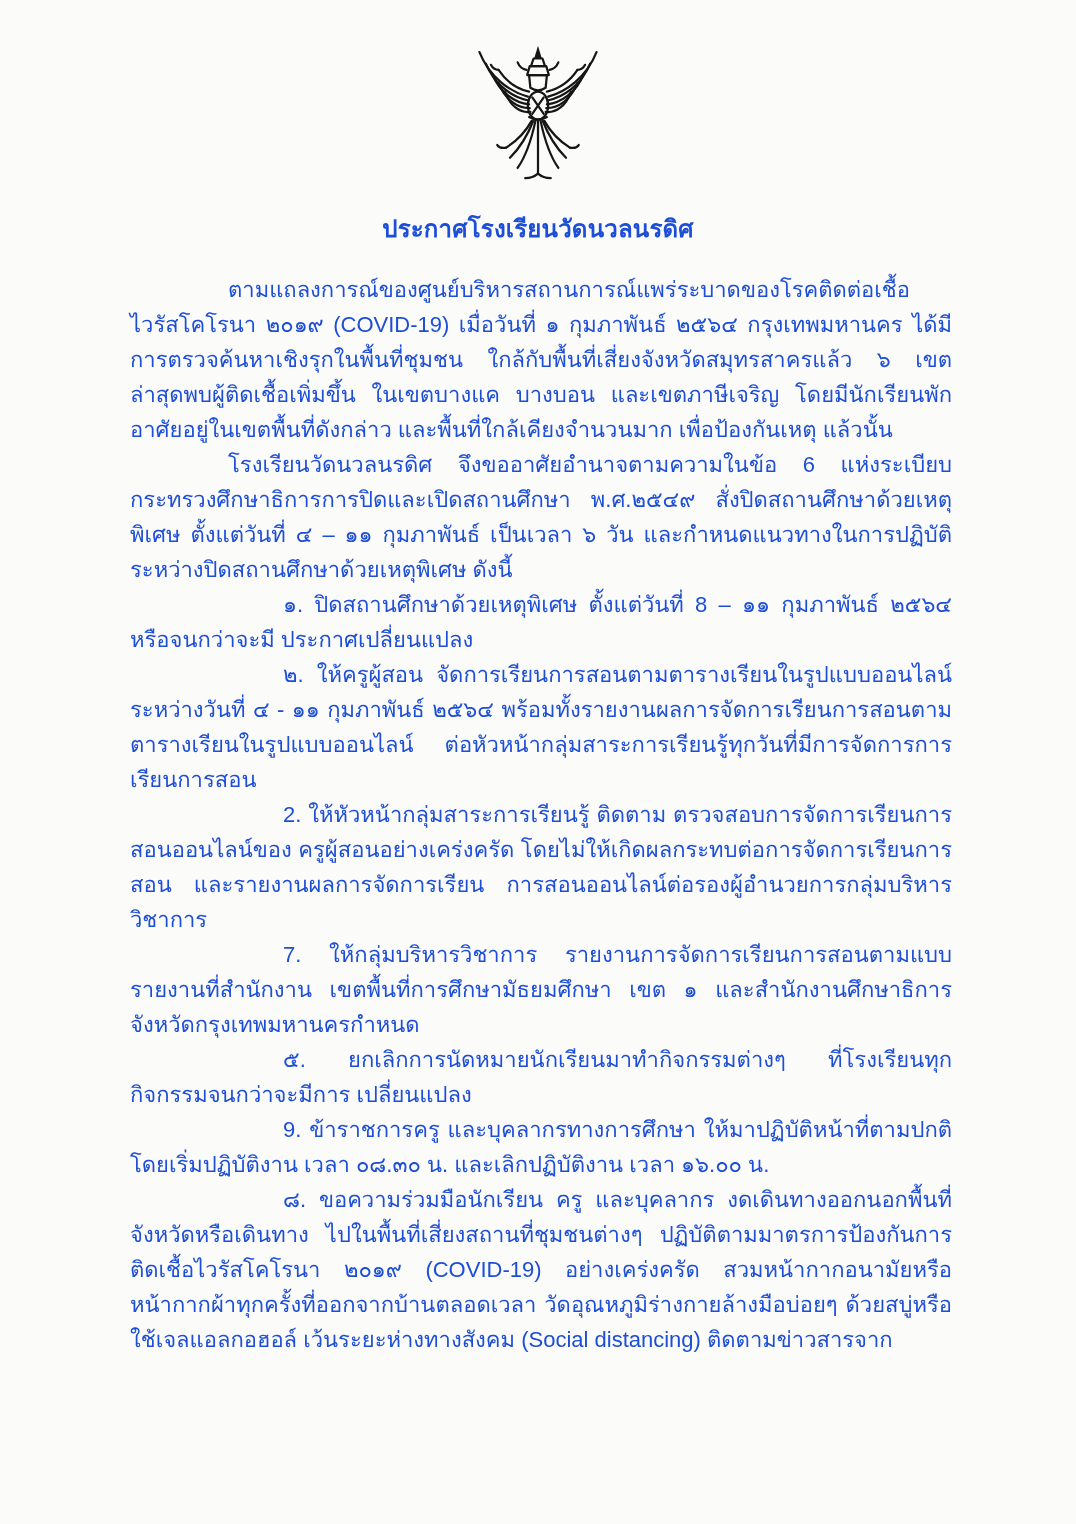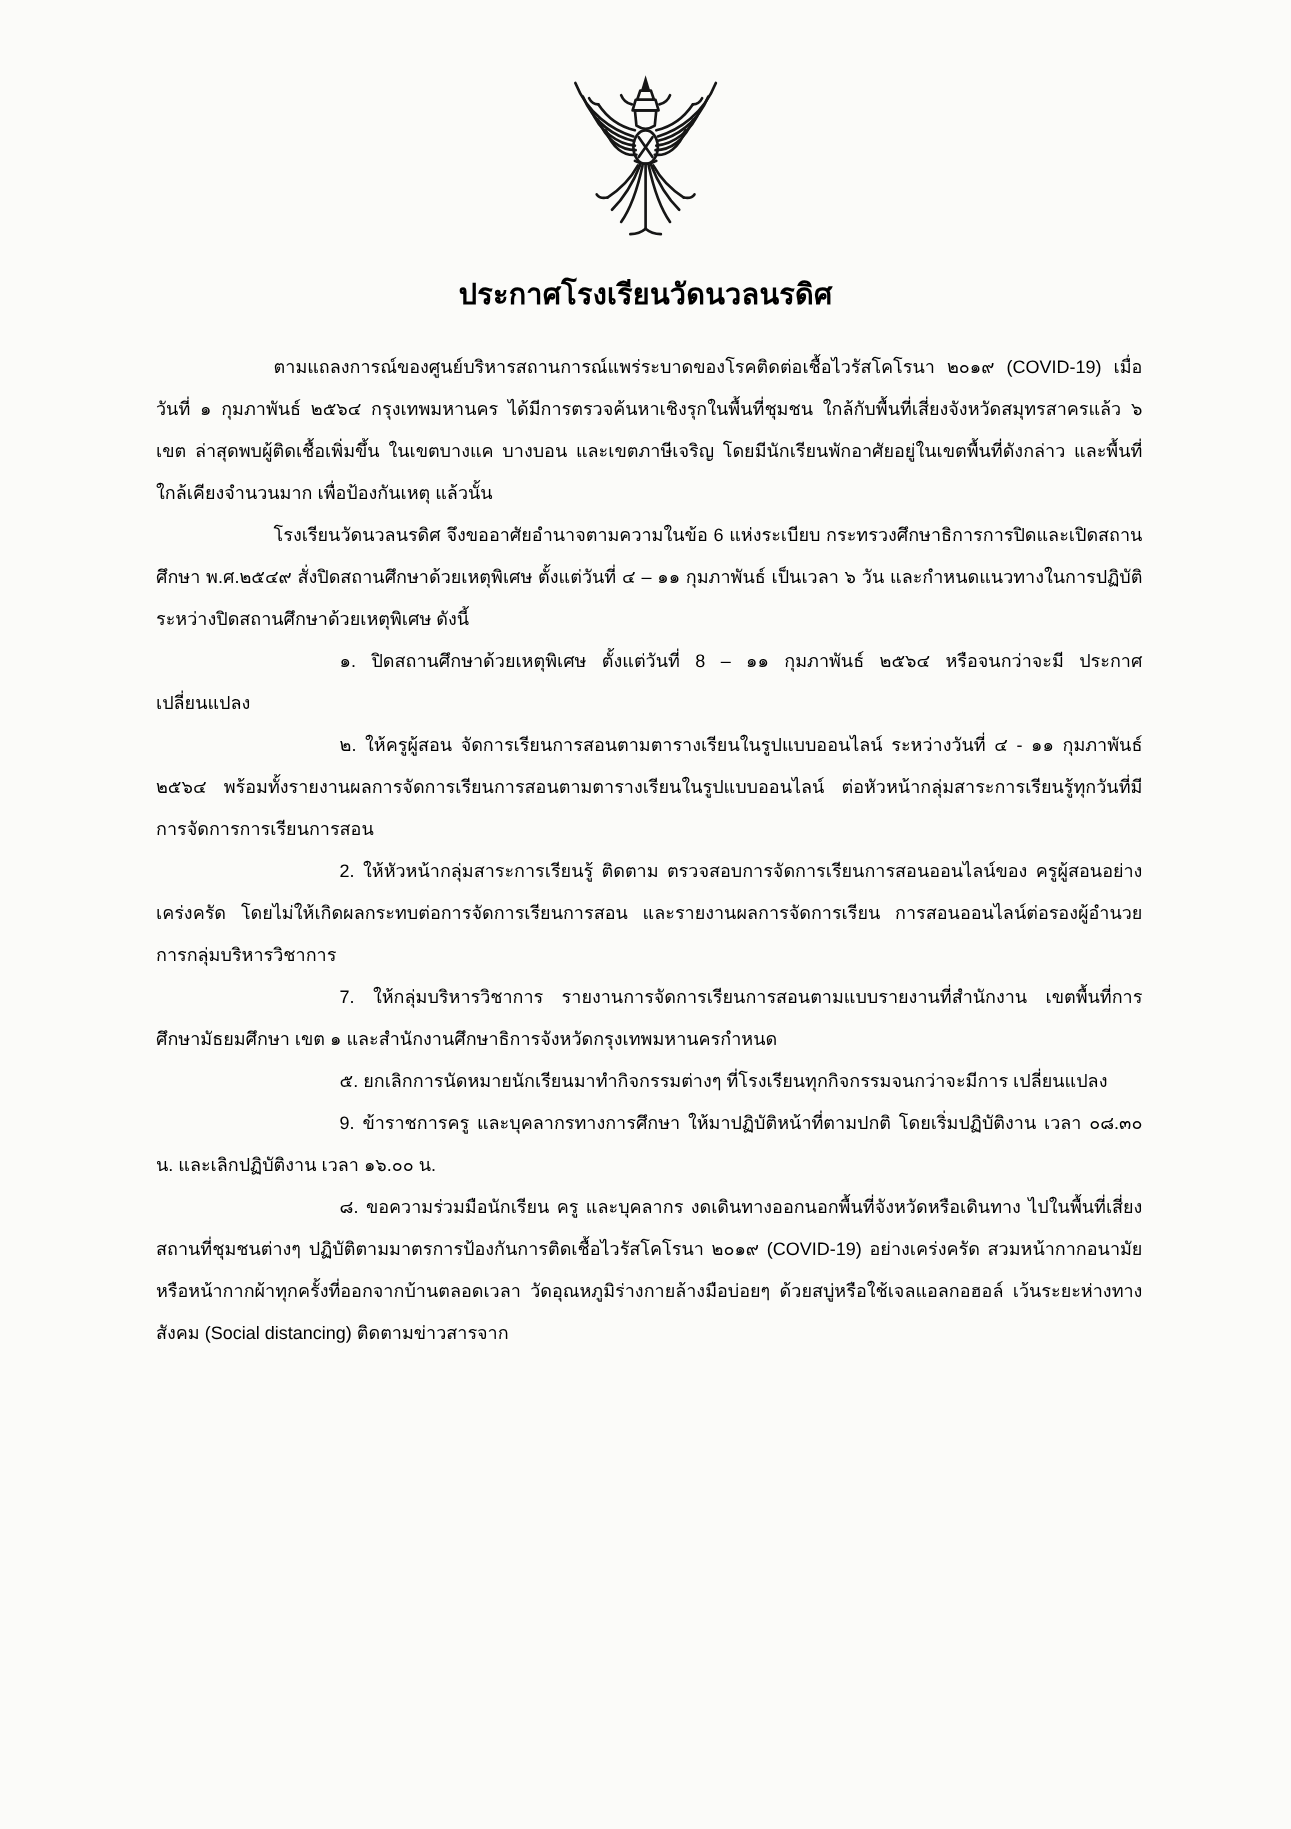--- a/index.html
+++ b/index.html
@@ -5,43 +5,43 @@
   html, body { margin: 0; padding: 0; }
   body {
     width: 1076px; height: 1524px;
     background: #e9e9e7;
     font-family: "Liberation Sans", "DejaVu Sans", sans-serif;
   }
   .page {
     position: relative;
     width: 1076px; height: 1524px;
     background: #fbfbf9;
-    color: #000000;
+    color: #1d4ed8;
     overflow: hidden;
     box-sizing: border-box;
-    padding-top: 58px;
+    padding-top: 41px;
   }
   .emblem {
     width: 140px; height: 154px;
     margin: 0 auto;
     display: block;
   }
   .emblem svg { display: block; width: 100%; height: 100%; }
   .doc-header {
     margin-top: 14px;
     text-align: center;
     font-size: 24px;
     font-weight: bold;
     line-height: 39px;
     letter-spacing: 0.2px;
   }
   .doc-body {
     margin: 24px 0 0 130px;
     width: 822px;
-    font-size: 15px;
+    font-size: 22px;
     line-height: 35px;
     text-align: justify;
   }
   .doc-body p { margin: 0; padding: 0; }
   .doc-body p.para { text-indent: 98px; }
   .doc-body p.item { text-indent: 153px; }
 </style>
 </head>
 <body>
 

